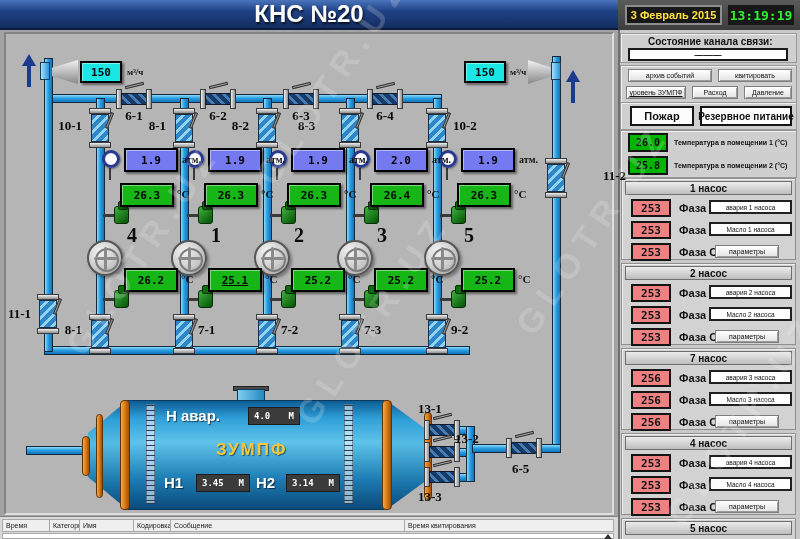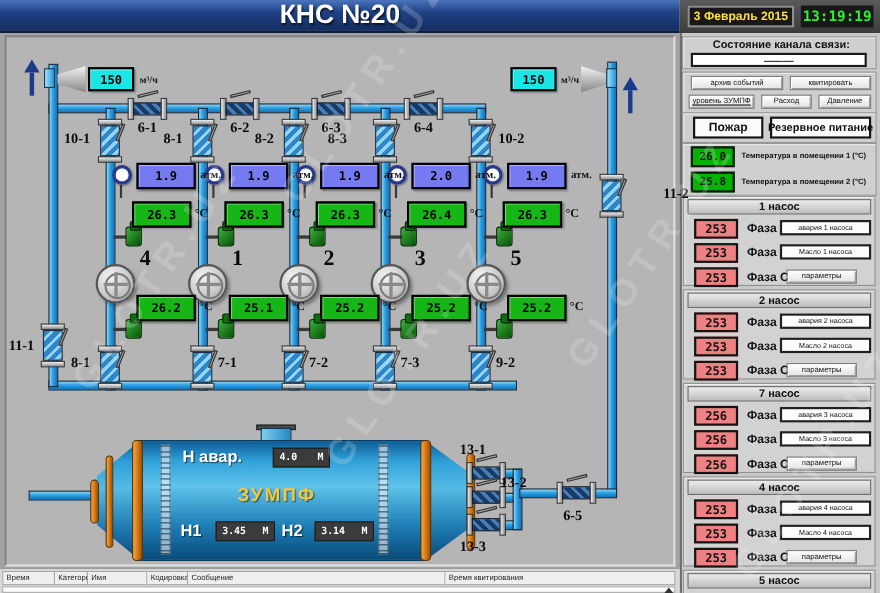--- a/index.html
+++ b/index.html
@@ -257,21 +257,21 @@
     <div class="unit" style="left: 266px; top: 154px; font-size: 10px;">атм.</div>
     <div class="disp green" style="left: 204px; top: 183px; width: 54px; height: 24px;">26.3</div>
     <div class="unit" style="left: 261px; top: 188px;">°C</div>
     <div class="glink" style="left: 187px; top: 214px; width: 13px;"></div>
     <div class="gvalve" style="left: 198px; top: 206px;"></div>
     <div class="pump" style="left: 171px; top: 240px;">
       <span class="sp"></span>
       <span class="sp r"></span>
     </div>
     <div class="pumpnum" style="left: 211px; top: 224px;">1</div>
-    <div class="disp green" style="left: 208px; top: 268px; width: 54px; height: 24px;">25.1</div>
+    <div class="disp green" style="left: 208px; top: 268px; width: 54px; height: 24px; text-decoration: underline;">25.1</div>
     <div class="unit" style="left: 265px; top: 273px;">°C</div>
     <div class="glink" style="left: 187px; top: 298px; width: 13px;"></div>
     <div class="gvalve" style="left: 198px; top: 290px;"></div>
     <div class="valve-v" style="left: 173px; top: 314px;">
       <span class="fl t"></span>
       <span class="body"></span>
       <span class="fl b"></span>
       <span class="handle"></span>
     </div>
     <div class="vlabel" style="left: 198px; top: 322px;">7-1</div>

